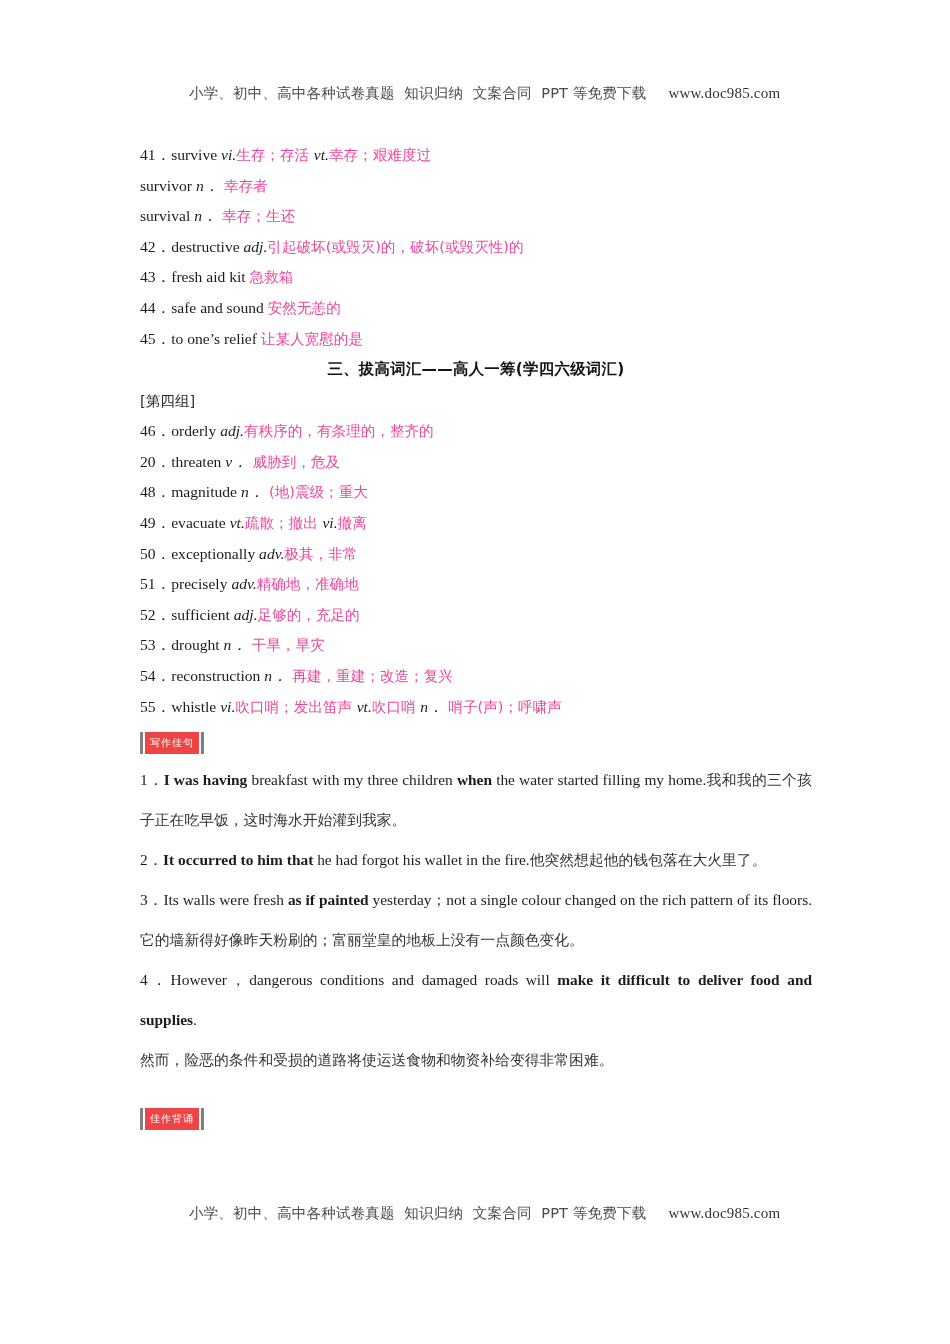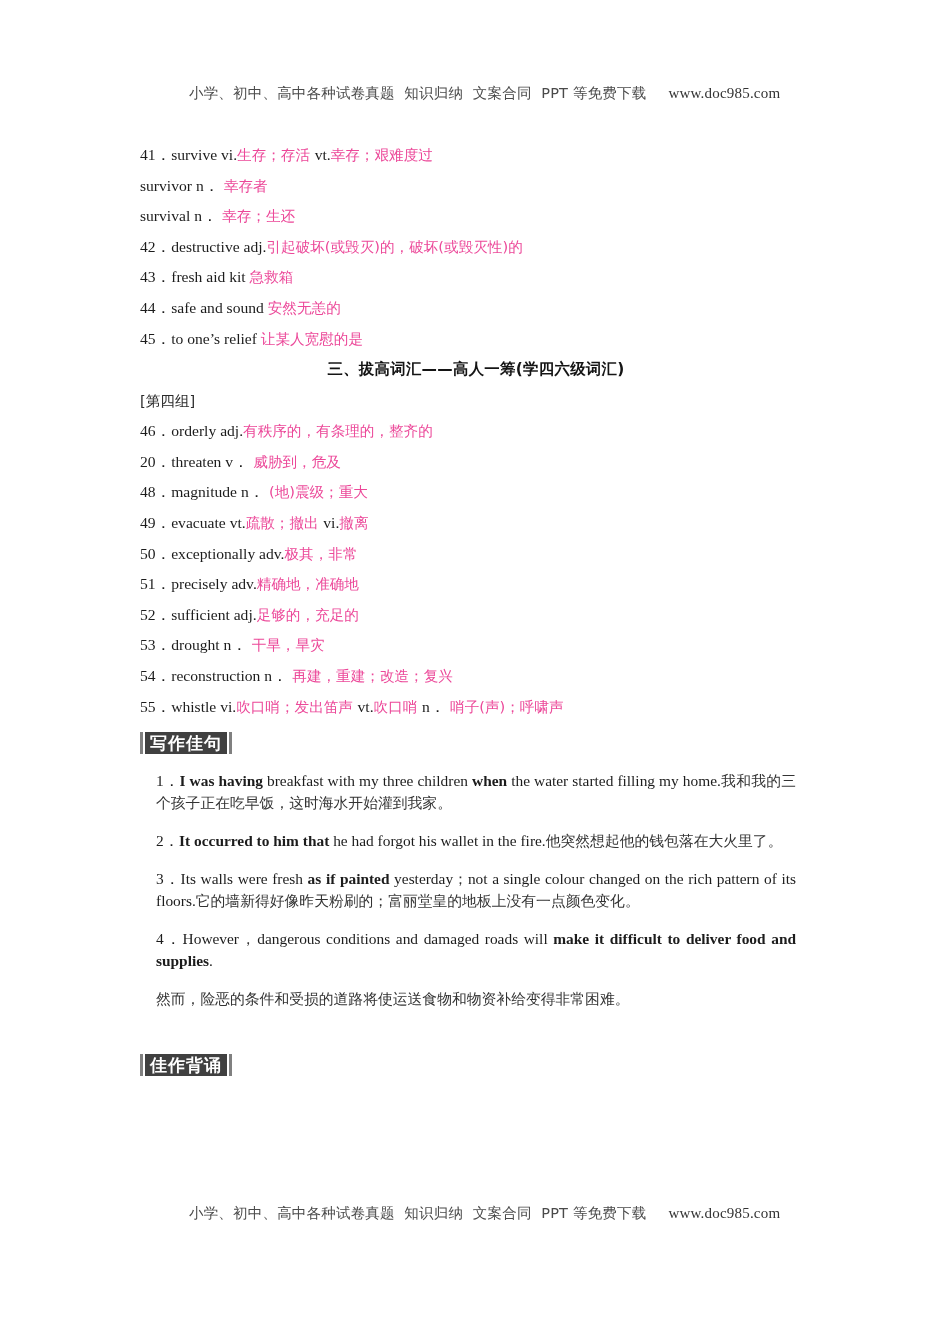--- a/index.html
+++ b/index.html
@@ -56,20 +56,21 @@
 
   
   .vocab-line {
     font-size: 15.6px;
     line-height: 30.6px;
     color: #1c1c1c;
     white-space: nowrap;
   }
   .num { letter-spacing: 0px; text-align: right; }
   .pos {
+    font-style: italic;
     font-family: "Liberation Serif", serif;
   }
   .cn {
     font-family: "DejaVu Sans", sans-serif;
     font-size: 14.6px;
     color: #ec4899;
   }
   .en { font-family: "Liberation Serif", serif; }
 
   
@@ -92,42 +93,42 @@
   }
 
   
   .badge-row {
     margin-top: 10px;
     margin-bottom: 6px;
     height: 22px;
   }
   .badge {
     display: inline-block;
-    background: #404040;
+    background: #ef4444;
     color: #ffffff;
     font-family: "DejaVu Sans", sans-serif;
-    font-weight: bold;
-    font-size: 17px;
+    font-weight: normal;
+    font-size: 10px;
     line-height: 20px;
     padding: 1px 7px 1px 7px;
     border-left: 3px solid #808080;
     border-right: 3px solid #808080;
     box-shadow: inset 2px 0 0 #ffffff, inset -2px 0 0 #ffffff;
     letter-spacing: 1px;
     vertical-align: middle;
   }
 
   
   .sentence {
     font-size: 15.4px;
-    line-height: 22px;
+    line-height: 40px;
     color: #1c1c1c;
     text-align: justify;
     text-justify: inter-character;
-    margin: 16px;
+    margin: 0;
   }
   .sentence b, .sentence strong {
     font-weight: bold;
   }
   .sentence .cn {
     font-family: "DejaVu Sans", sans-serif;
     font-size: 14.8px;
     color: #333333;
   }
 

